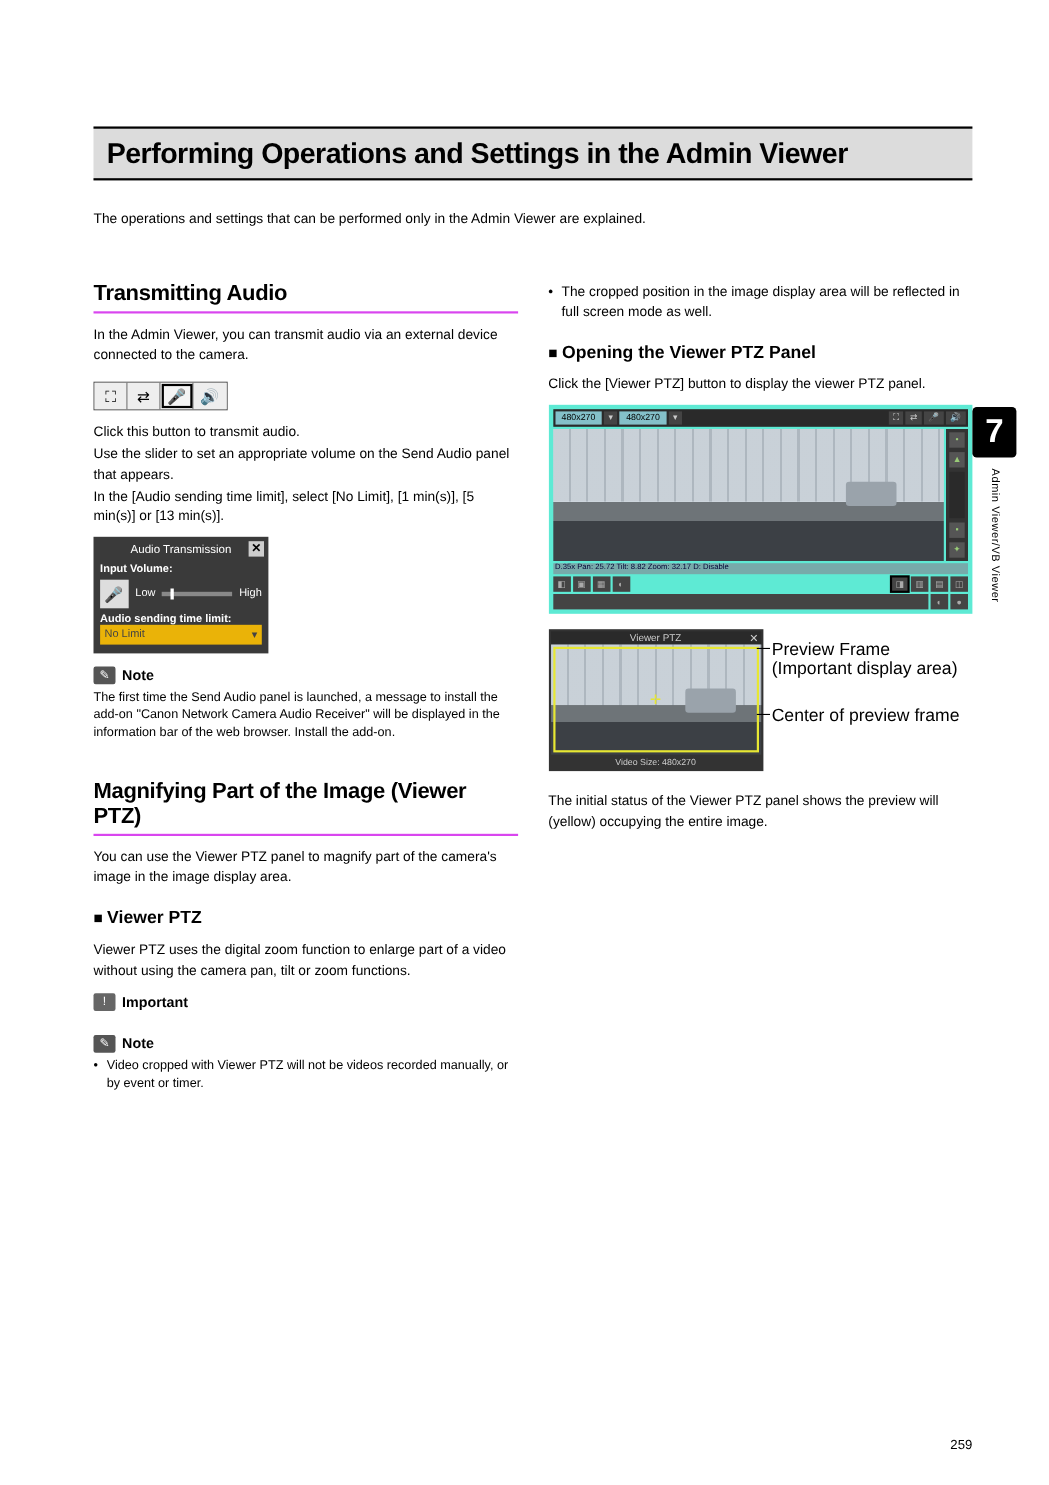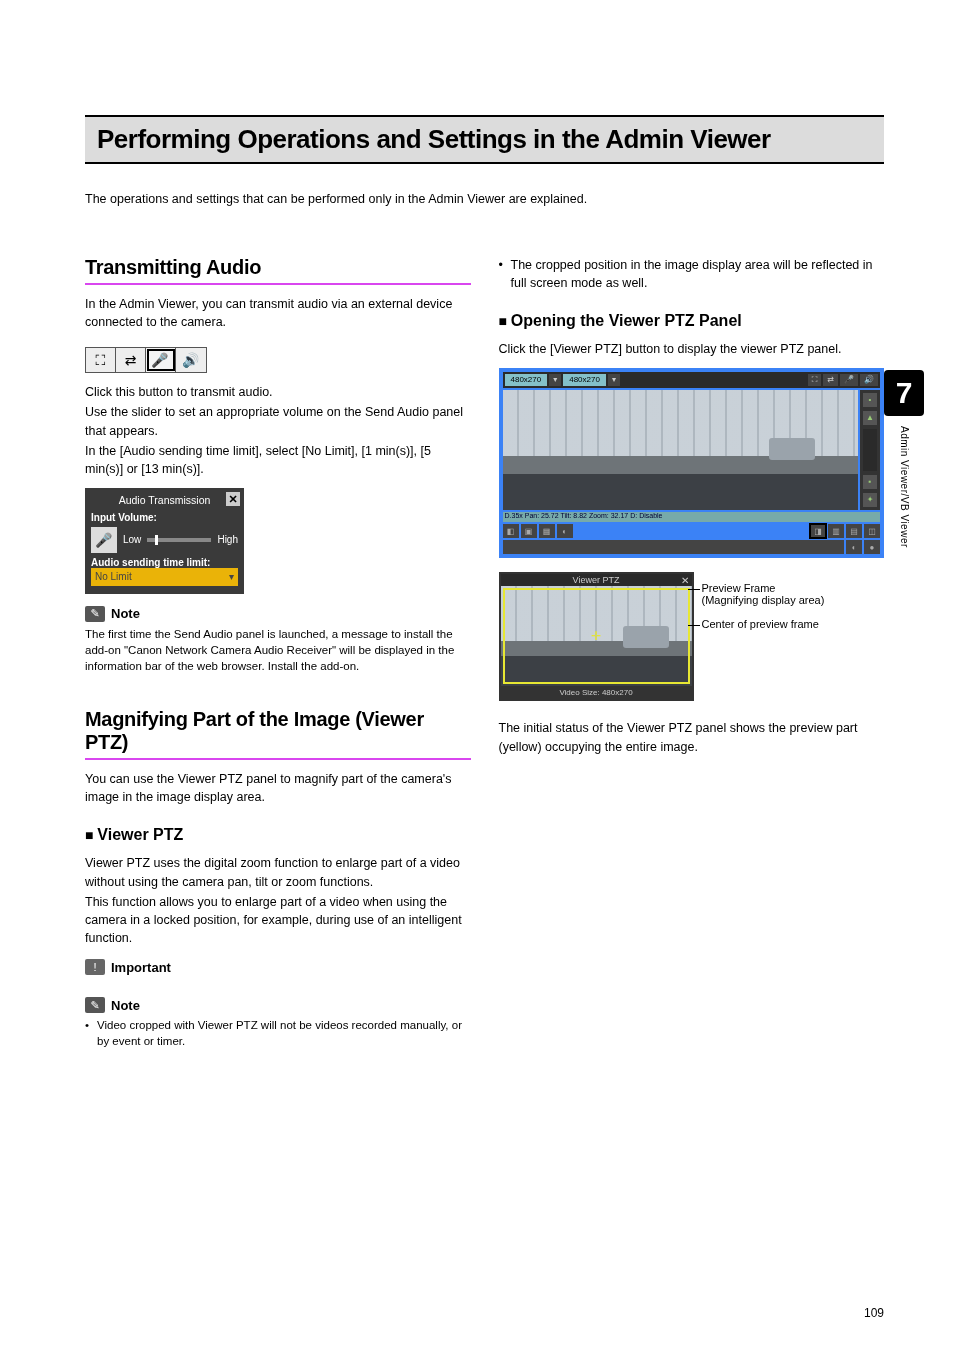--- a/index.html
+++ b/index.html
@@ -178,21 +178,21 @@
   .body-list { list-style:none; padding-left:0; }
   .body-list li {
     font-size:12.5px; line-height:1.45;
     padding-left:12px; position:relative; margin-bottom:6px;
   }
   .body-list li::before { content:"•"; position:absolute; left:0; }
 
   
   .viewer-mock {
     width: 100%;
-    background:#3b82f6;
+    background:#5eead4;
     padding:4px;
     margin-top:6px;
   }
   .viewer-mock .topbar {
     display:flex; gap:2px;
     background:#2a2a2a; padding:2px;
     margin-bottom:2px;
   }
   .viewer-mock .chip {
     background:#84c0c9; color:#000;
@@ -252,22 +252,22 @@
   }
   .preview-panel .crosshair {
     position:absolute; left:50%; top:50%;
     width:10px; height:10px; transform:translate(-50%,-50%);
     font-size:12px; color:#e7e733; line-height:10px;
   }
   .preview-panel .pp-foot {
     font-size:8px; text-align:center; color:#ccc; padding:2px 0;
   }
   .preview-labels {
-    font-size: 11px;
-    display:flex; flex-direction:column; gap:12px;
+    font-size: 16px;
+    display:flex; flex-direction:column; gap:24px;
     padding-top:10px;
   }
   .leader { position:relative; }
   .leader::before {
     content:"";
     position:absolute;
     left:-14px; top:7px;
     width:12px; height:1px; background:#000;
   }
 
@@ -369,21 +369,20 @@
       <p class="small-text">The first time the Send Audio panel is launched, a message to install the add-on "Canon Network Camera Audio Receiver" will be displayed in the information bar of the web browser. Install the add-on.</p>
 
       
       <h2 class="section-h2 section-gap">Magnifying Part of the Image (Viewer PTZ)</h2>
       <p class="body-text">You can use the Viewer PTZ panel to magnify part of the camera's image in the image display area.</p>
 
       <h3 class="sub-h3">
         <span>Viewer PTZ</span>
       </h3>
       <p class="body-text" style="margin-bottom:2px">Viewer PTZ uses the digital zoom function to enlarge part of a video without using the camera pan, tilt or zoom functions.</p>
-      <p class="body-text">This function allows you to enlarge part of a video when using the camera in a locked position, for example, during use of an intelligent function.</p>
 
       <div class="important-head">
         <div class="important-icon">!</div>
         <span class="label">Important</span>
       </div>
 
       <div class="note-head" style="margin-top:22px">
         <div class="note-icon">✎</div>
         <span class="label">Note</span>
       </div>
@@ -457,31 +456,31 @@
             <div class="scene-stripe"></div>
             <div class="scene-car"></div>
             <div class="yframe"></div>
             <div class="crosshair">✛</div>
           </div>
           <div class="pp-foot">Video Size: 480x270</div>
         </div>
         <div class="preview-labels">
           <div class="leader">
             <span>Preview Frame</span><br>
-            <span>(Magnifying display area)</span>
+            <span>(Important display area)</span>
           </div>
           <div class="leader">Center of preview frame</div>
         </div>
       </div>
 
-      <p class="body-text" style="margin-top:18px">The initial status of the Viewer PTZ panel shows the preview part (yellow) occupying the entire image.</p>
+      <p class="body-text" style="margin-top:18px">The initial status of the Viewer PTZ panel shows the preview will (yellow) occupying the entire image.</p>
 
     </div>
   </div>
 
   <div class="side-tab">
     <div class="num">7</div>
     <div class="vt">Admin Viewer/VB Viewer</div>
   </div>
 
-  <div class="page-num">109</div>
+  <div class="page-num">259</div>
 
 </div>
 
 </body></html>

